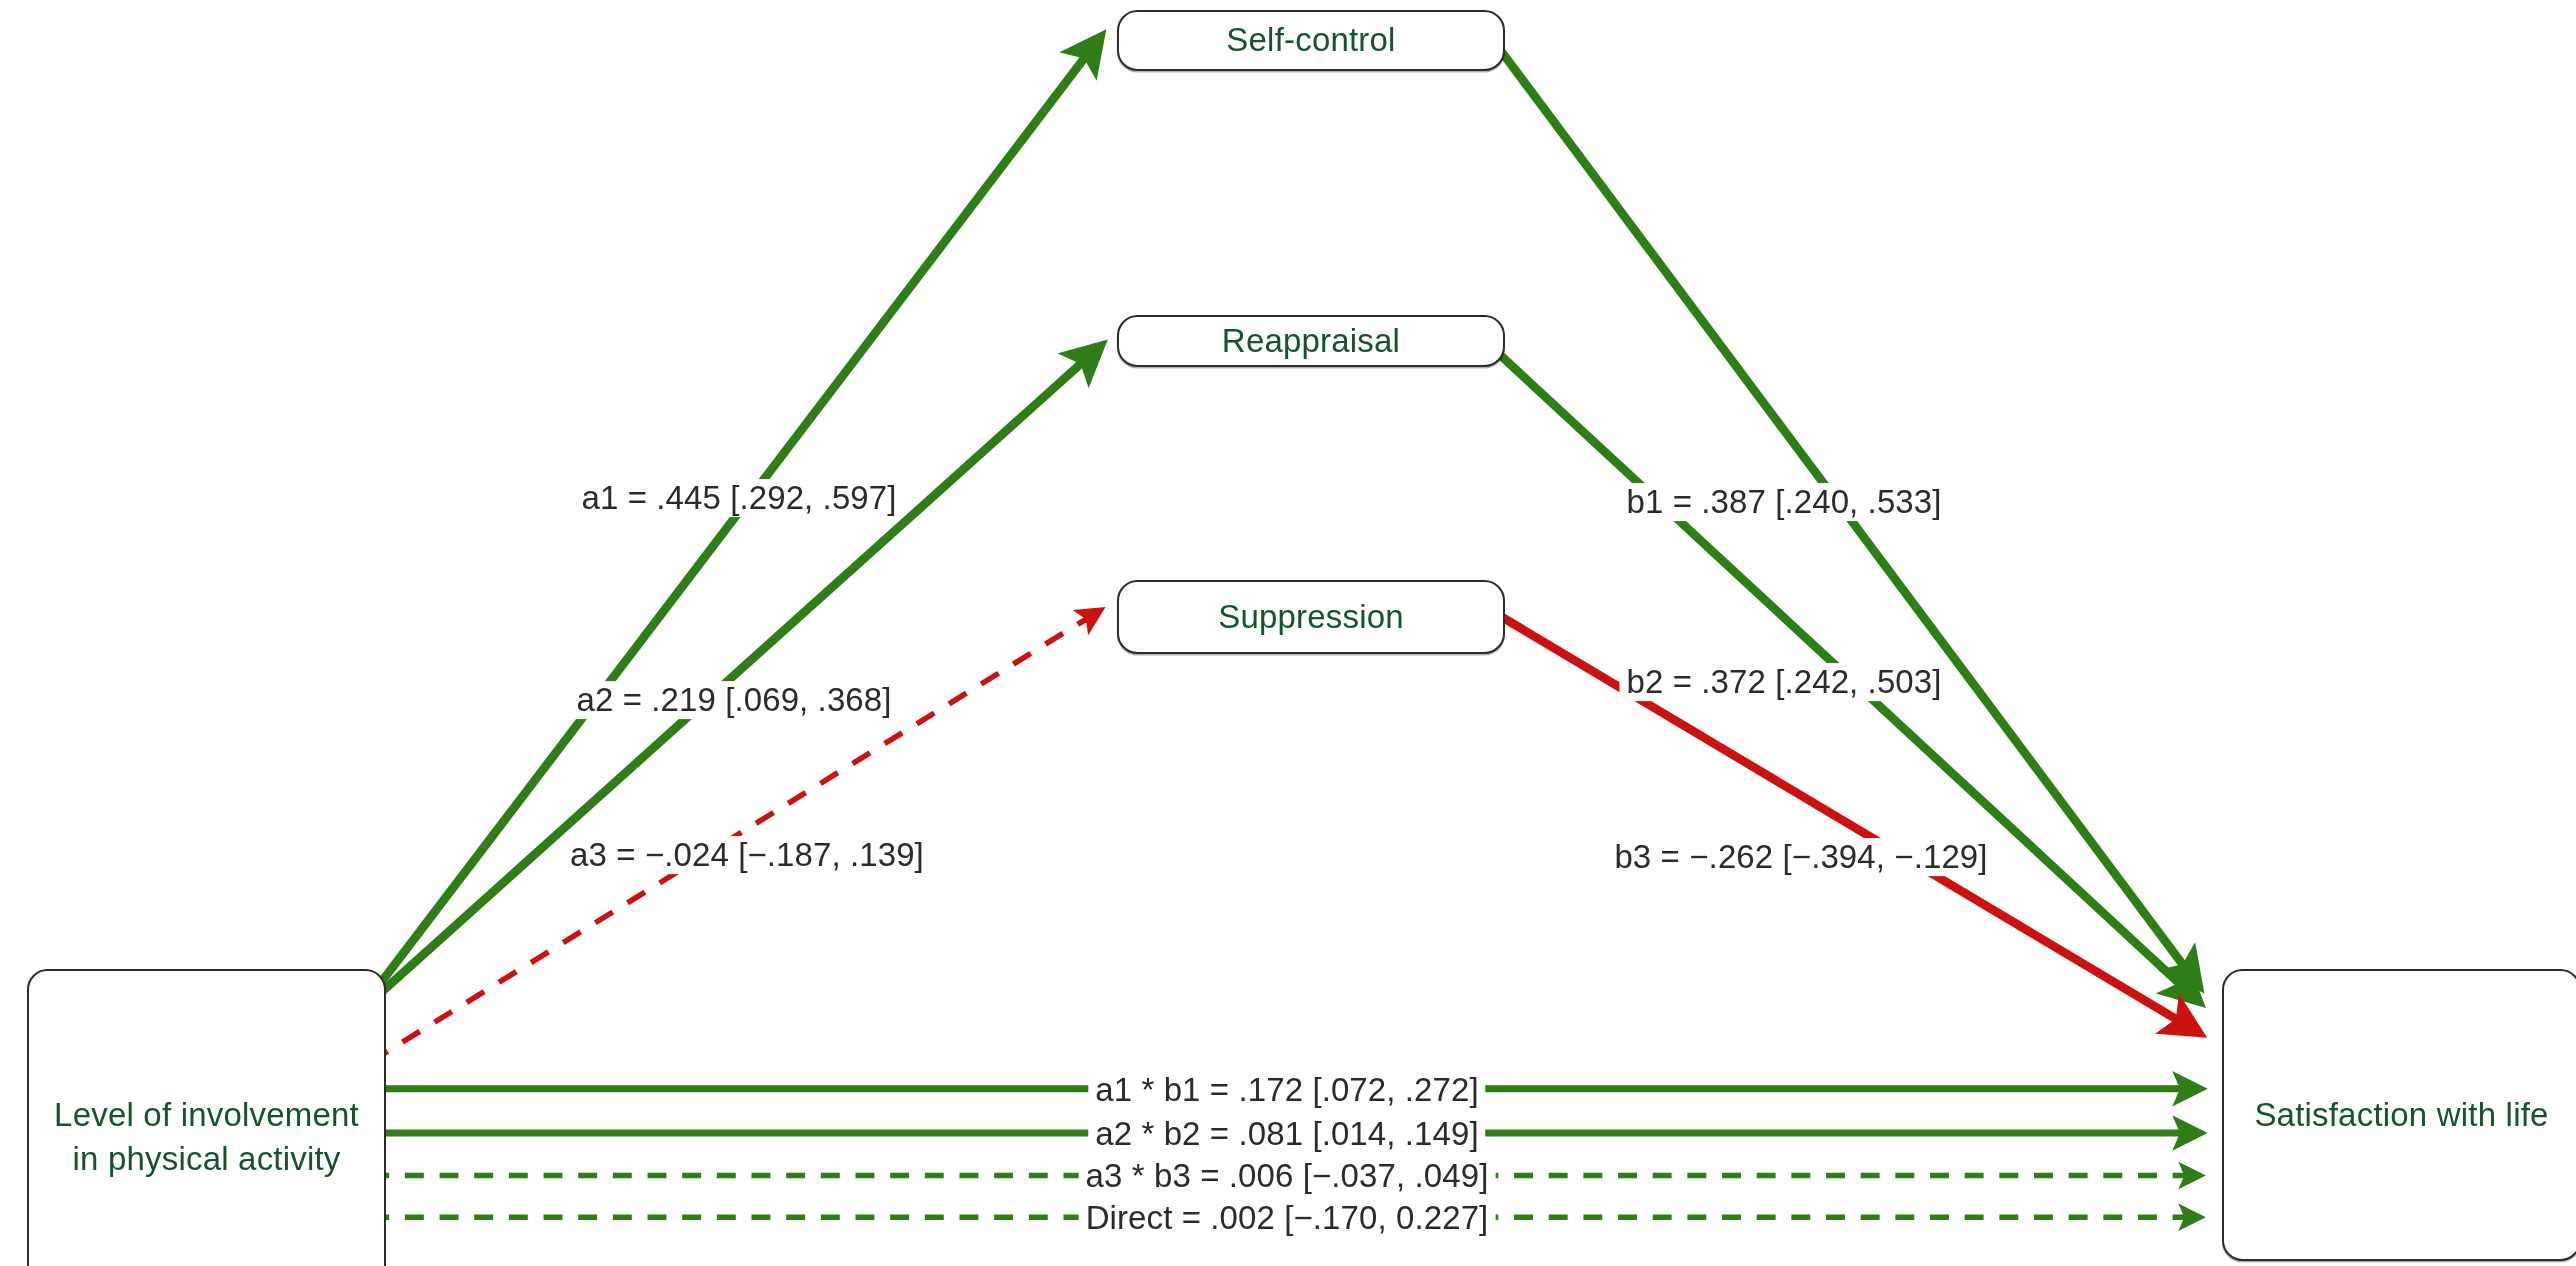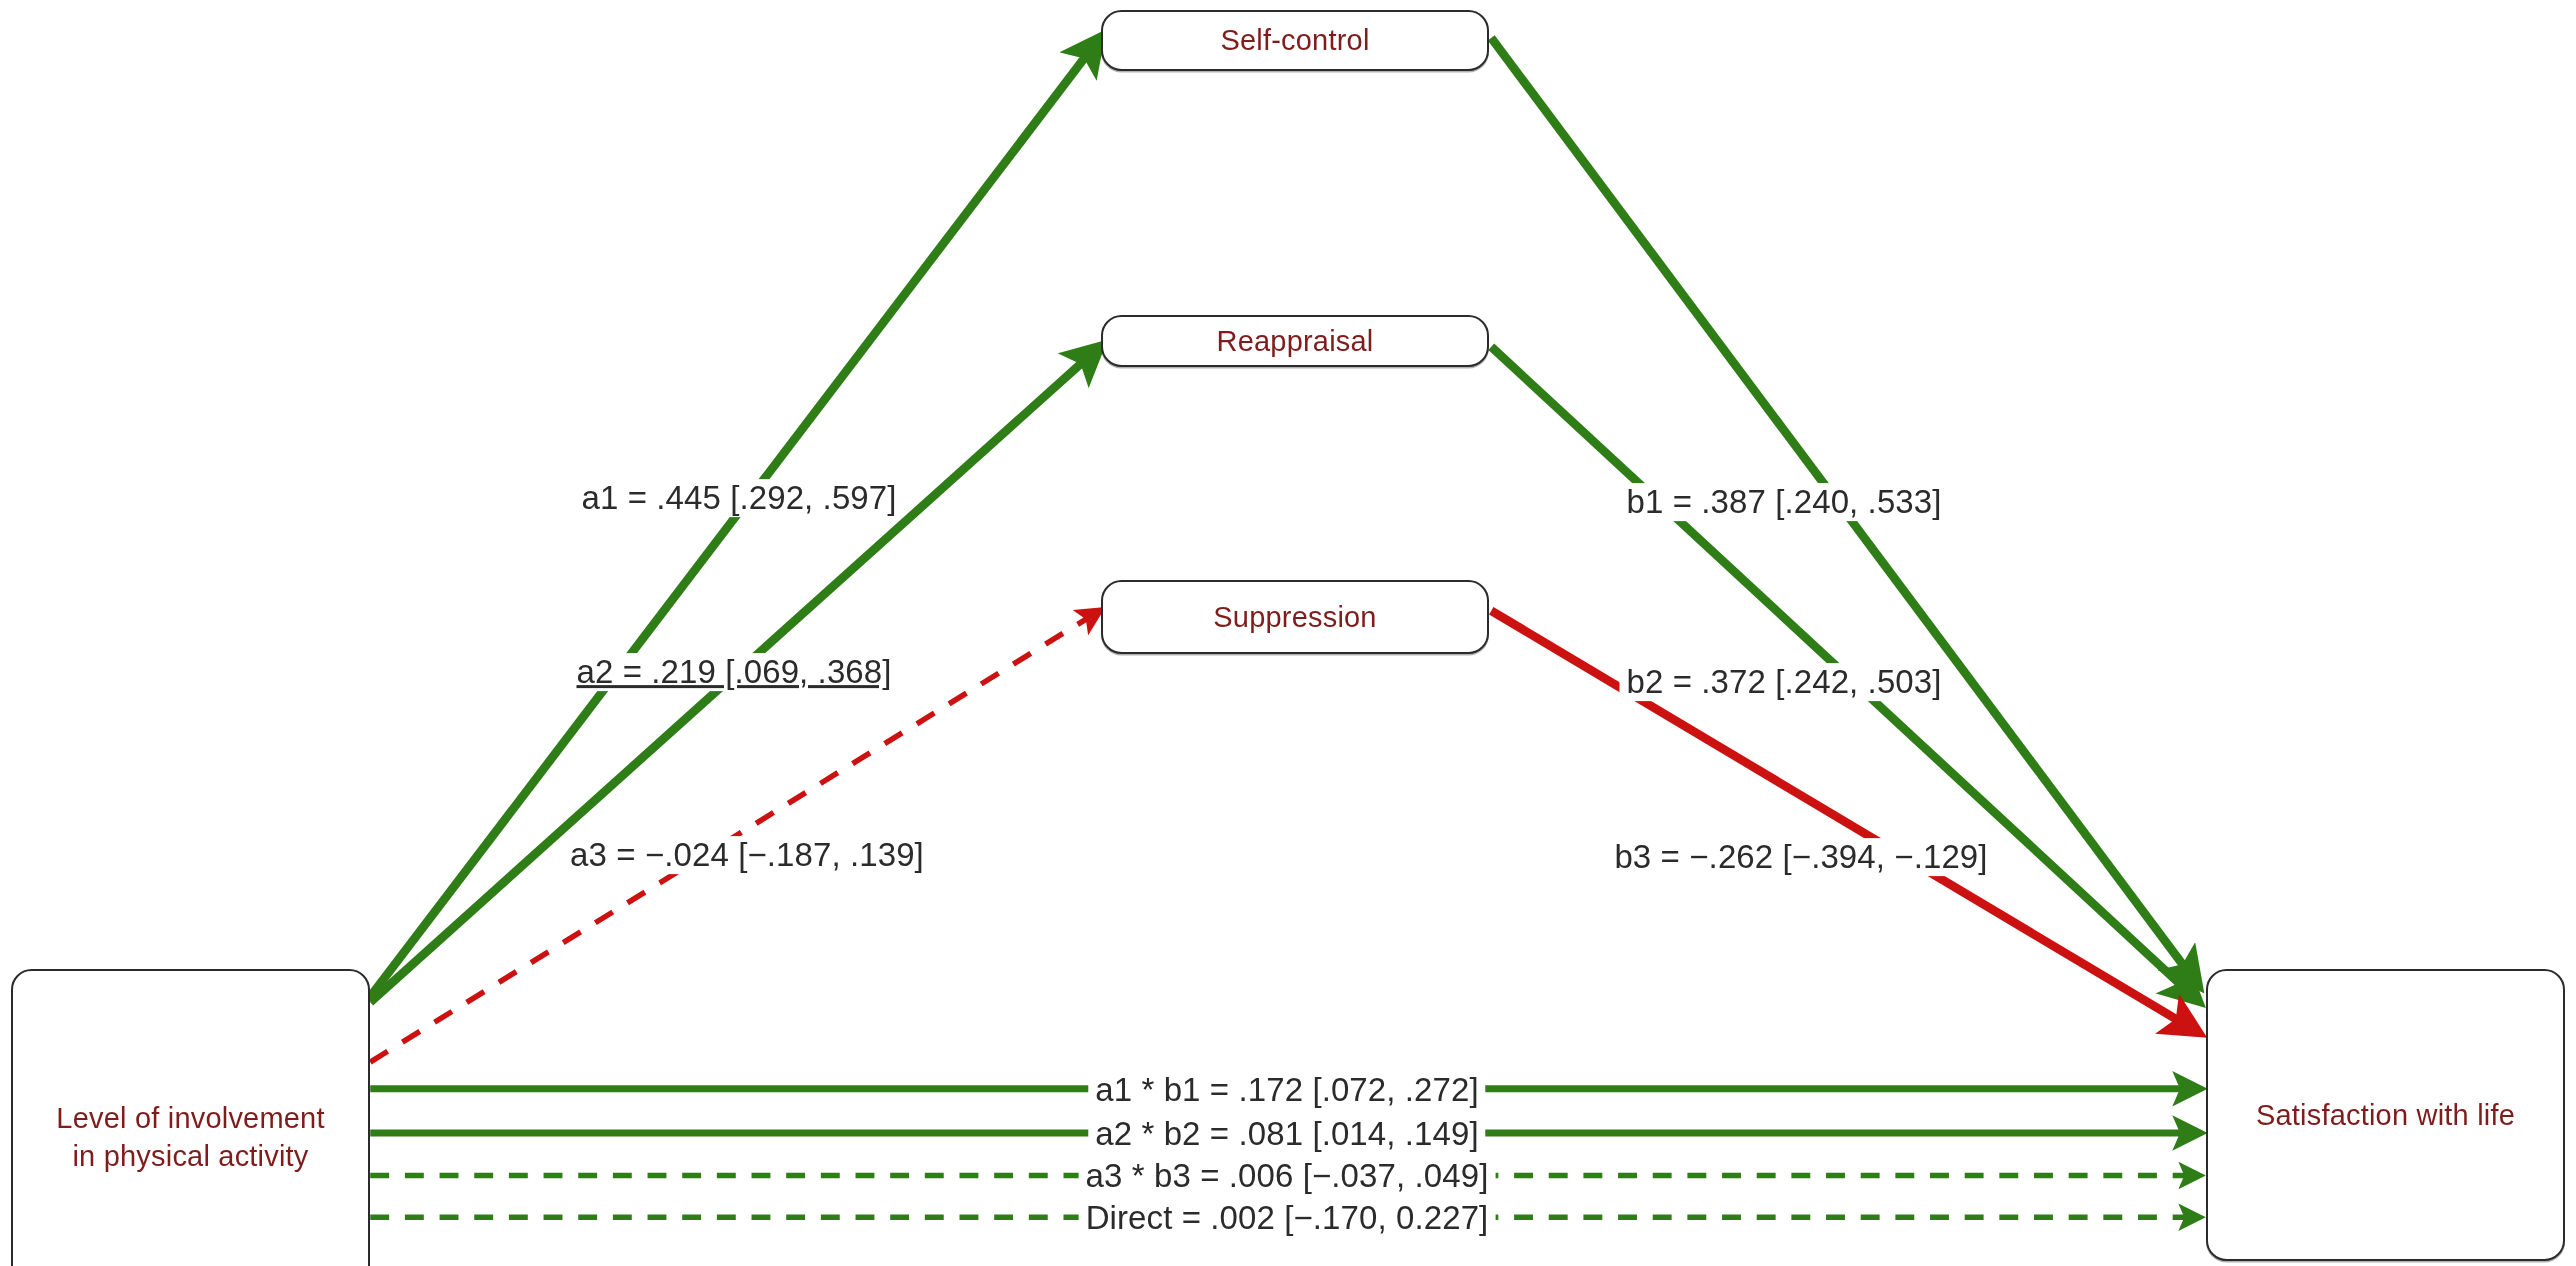--- a/index.html
+++ b/index.html
@@ -28,26 +28,27 @@
   .node-box {
     position: absolute;
     box-sizing: border-box;
     background: #ffffff;
     border: 2.4px solid #2b2b2b;
     border-radius: 20.5px;
     display: flex;
     align-items: center;
     justify-content: center;
     text-align: center;
-    color: #7f1d1d;
-    font-size: 29px;
+    color: #14532d;
+    font-size: 33px;
     line-height: 1.32;
     letter-spacing: 0.2px;
     box-shadow: 0 1.6px 0 rgba(0,0,0,0.30);
     z-index: 5;
+    margin-left: 16px;
   }
   .node-label {
     display: block;
     white-space: pre-line;
     padding: 0 11px;
   }
   .path-label {
     position: absolute;
     color: #2b2b2b;
     font-size: 33px;
@@ -117,21 +118,21 @@
     <span class="node-label">Level of involvement
 in physical activity</span>
   </div>
 
   <div class="node-box" style="left:2206px; top:969px; width:359px; height:292px;">
     <span class="node-label">Satisfaction with life</span>
   </div>
 
   <div class="path-label centered" style="left:739px; top:498px;">a1 = .445 [.292, .597]</div>
 
-  <div class="path-label centered" style="left:734px; top:672px;text-decoration:underline;">a2 = .219 [.069, .368]</div>
+  <div class="path-label centered" style="left:734px; top:700px;">a2 = .219 [.069, .368]</div>
 
   <div class="path-label centered" style="left:747px; top:855px;">a3 = −.024 [−.187, .139]</div>
 
   <div class="path-label centered" style="left:1784px; top:502px;">b1 = .387 [.240, .533]</div>
 
   <div class="path-label centered" style="left:1784px; top:682px;">b2 = .372 [.242, .503]</div>
 
   <div class="path-label centered" style="left:1801px; top:857px;">b3 = −.262 [−.394, −.129]</div>
 
   <div class="path-label centered" style="left:1287px; top:1090px;">a1 * b1 = .172 [.072, .272]</div>

